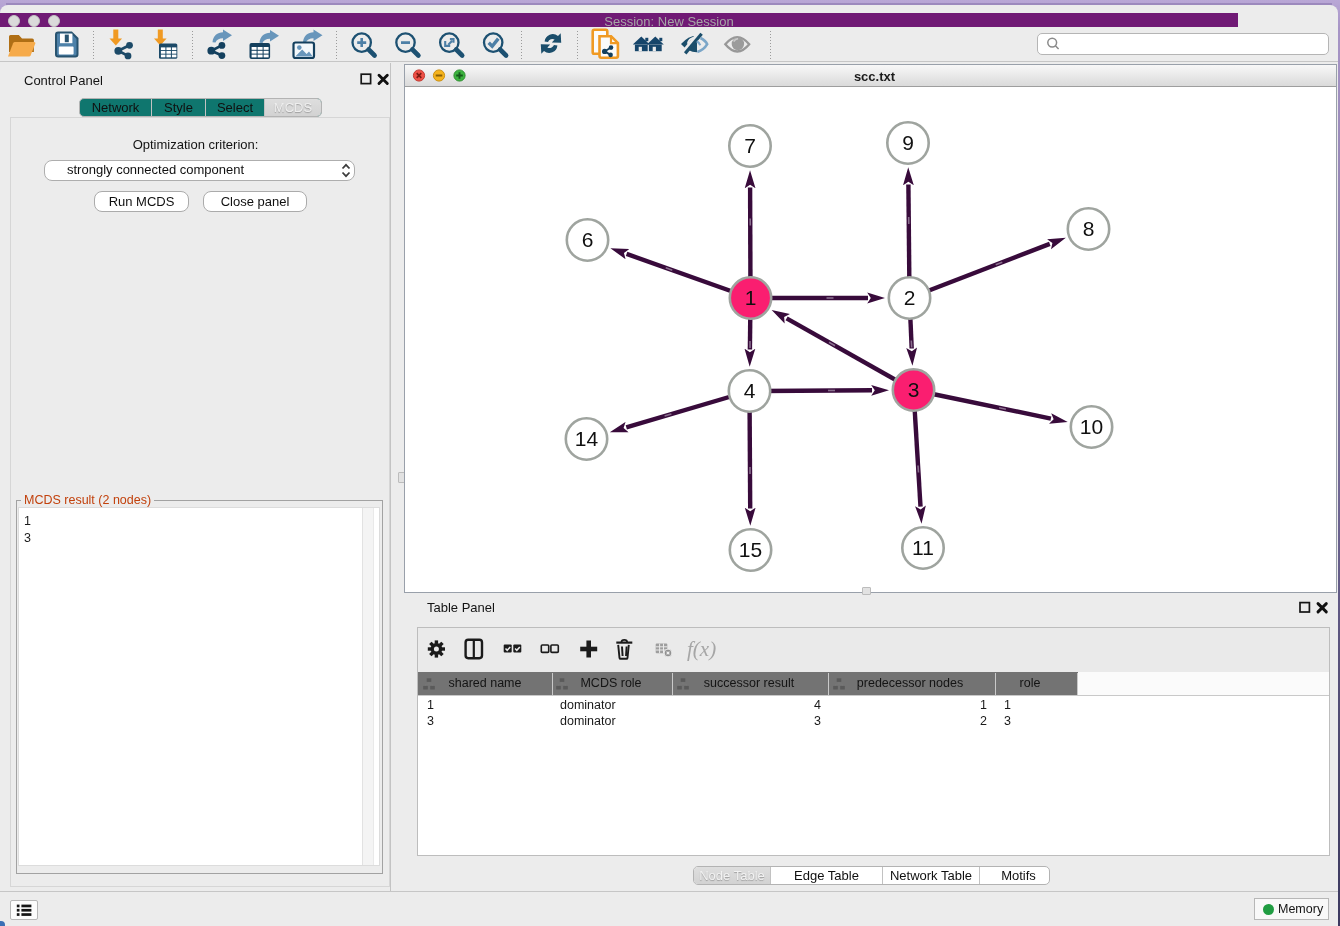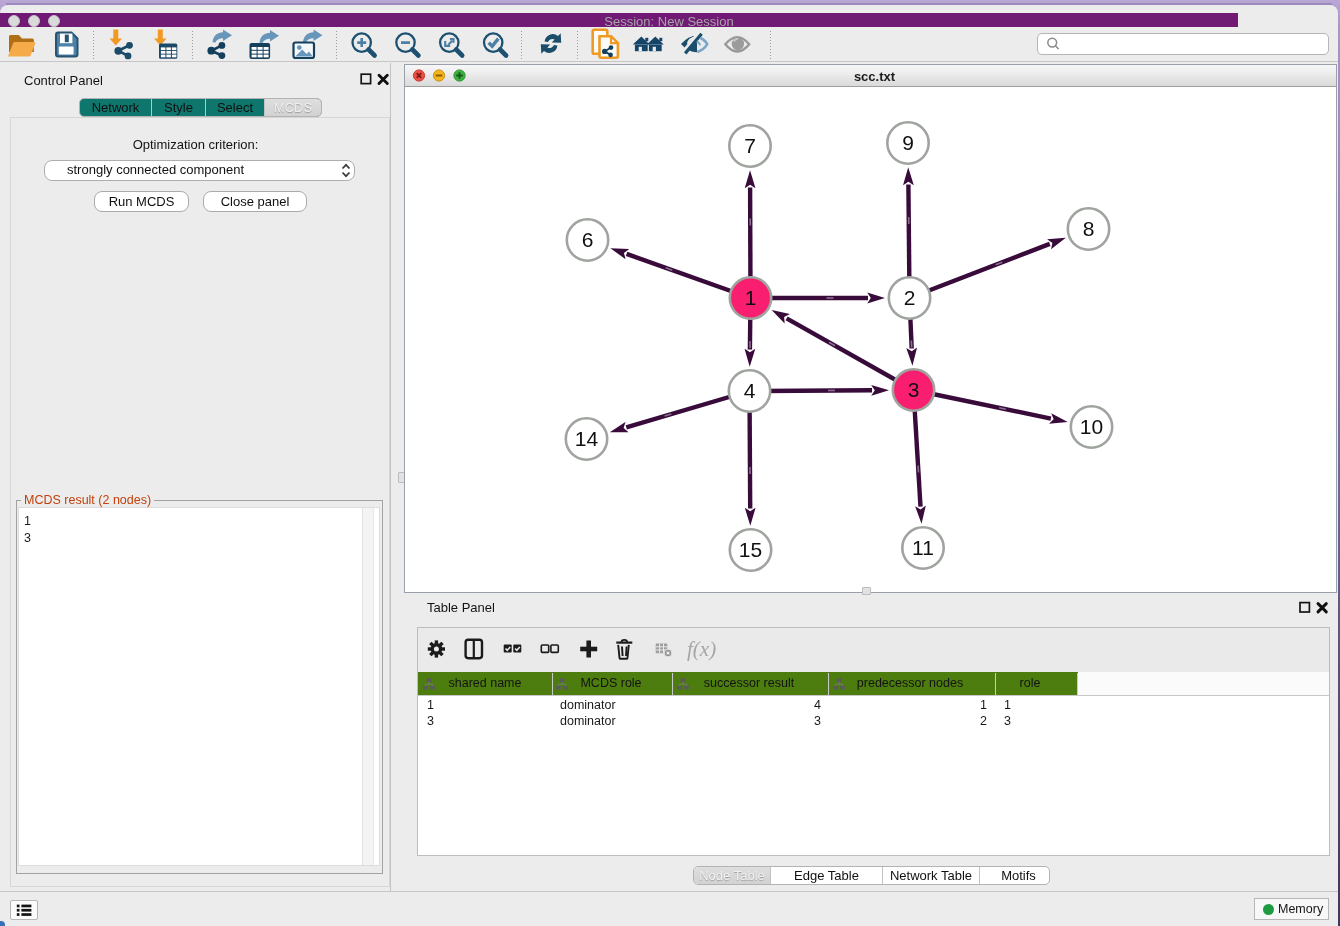--- a/index.html
+++ b/index.html
@@ -25,21 +25,21 @@
 #ftext{position:absolute;left:18px;top:444px;width:362px;height:359px;background:#fff;border:1px solid #dcdcdc;font-size:12.5px;color:#1c1c1c;line-height:16.5px;padding:5px 0 0 5px}
 #fscroll{position:absolute;left:362px;top:445px;width:12px;height:357px;background:#f4f4f4;border-left:1px solid #e2e2e2;border-right:1px solid #e9e9e9}
 
 #nframe{left:404px;top:59px;width:933px;height:529px;border:1px solid #99a0aa;background:#fff}
 #ntitle{position:absolute;left:0;top:0;width:931px;height:22px;background:linear-gradient(180deg,#f8f8f8,#dadada);border-bottom:1px solid #9e9e9e}
 #nttext{position:absolute;left:4px;top:4px;width:931px;text-align:center;font-size:13px;font-weight:700;color:#1b1b1b}
 
 #tpanel{left:404px;top:590px;width:934px;height:296px;background:#ececec}
 #tbox{position:absolute;left:13px;top:32px;width:913px;height:229px;border:1px solid #bdbdbd;background:#fff}
 #ttoolbar{position:absolute;left:0;top:0;width:911px;height:44px;background:#eaeaea}
-#thead{position:absolute;left:0;top:44px;width:911px;height:24px;background:#4d7c0f;border-bottom:1px solid #c9c9c9}
+#thead{position:absolute;left:0;top:44px;width:911px;height:24px;background:#737373;border-bottom:1px solid #c9c9c9}
 .hsep{position:absolute;top:1px;height:22px;width:1px;background:#c9c9c9}
 .hlbl{position:absolute;top:4px;font-size:12.5px;color:#141414;transform:translateX(-50%)}
 .cell{position:absolute;font-size:12.5px;color:#1a1a1a}
 #btabs{position:absolute;left:289px;top:271px;width:357px;height:19px;background:#fff;border:1px solid #b3b3b3;border-radius:5px;display:flex}
 
 #sbar{left:0;top:886px;width:1338px;height:35px;border-top:1px solid #c6c6c6;background:#ececec}
 #lbtn{position:absolute;left:10px;top:8px;width:28px;height:20px;background:#fcfcfc;border:1px solid #b7b7b7;border-radius:2px}
 #membtn{position:absolute;left:1254px;top:6px;width:75px;height:22px;background:#f8f8f8;border:1px solid #b7b7b7;font-size:12.5px;color:#141414;white-space:nowrap}
 .knob{position:absolute;background:#e2e2e2;border:1px solid #bcbcbc;border-radius:1px}
 svg{position:absolute;overflow:visible}

